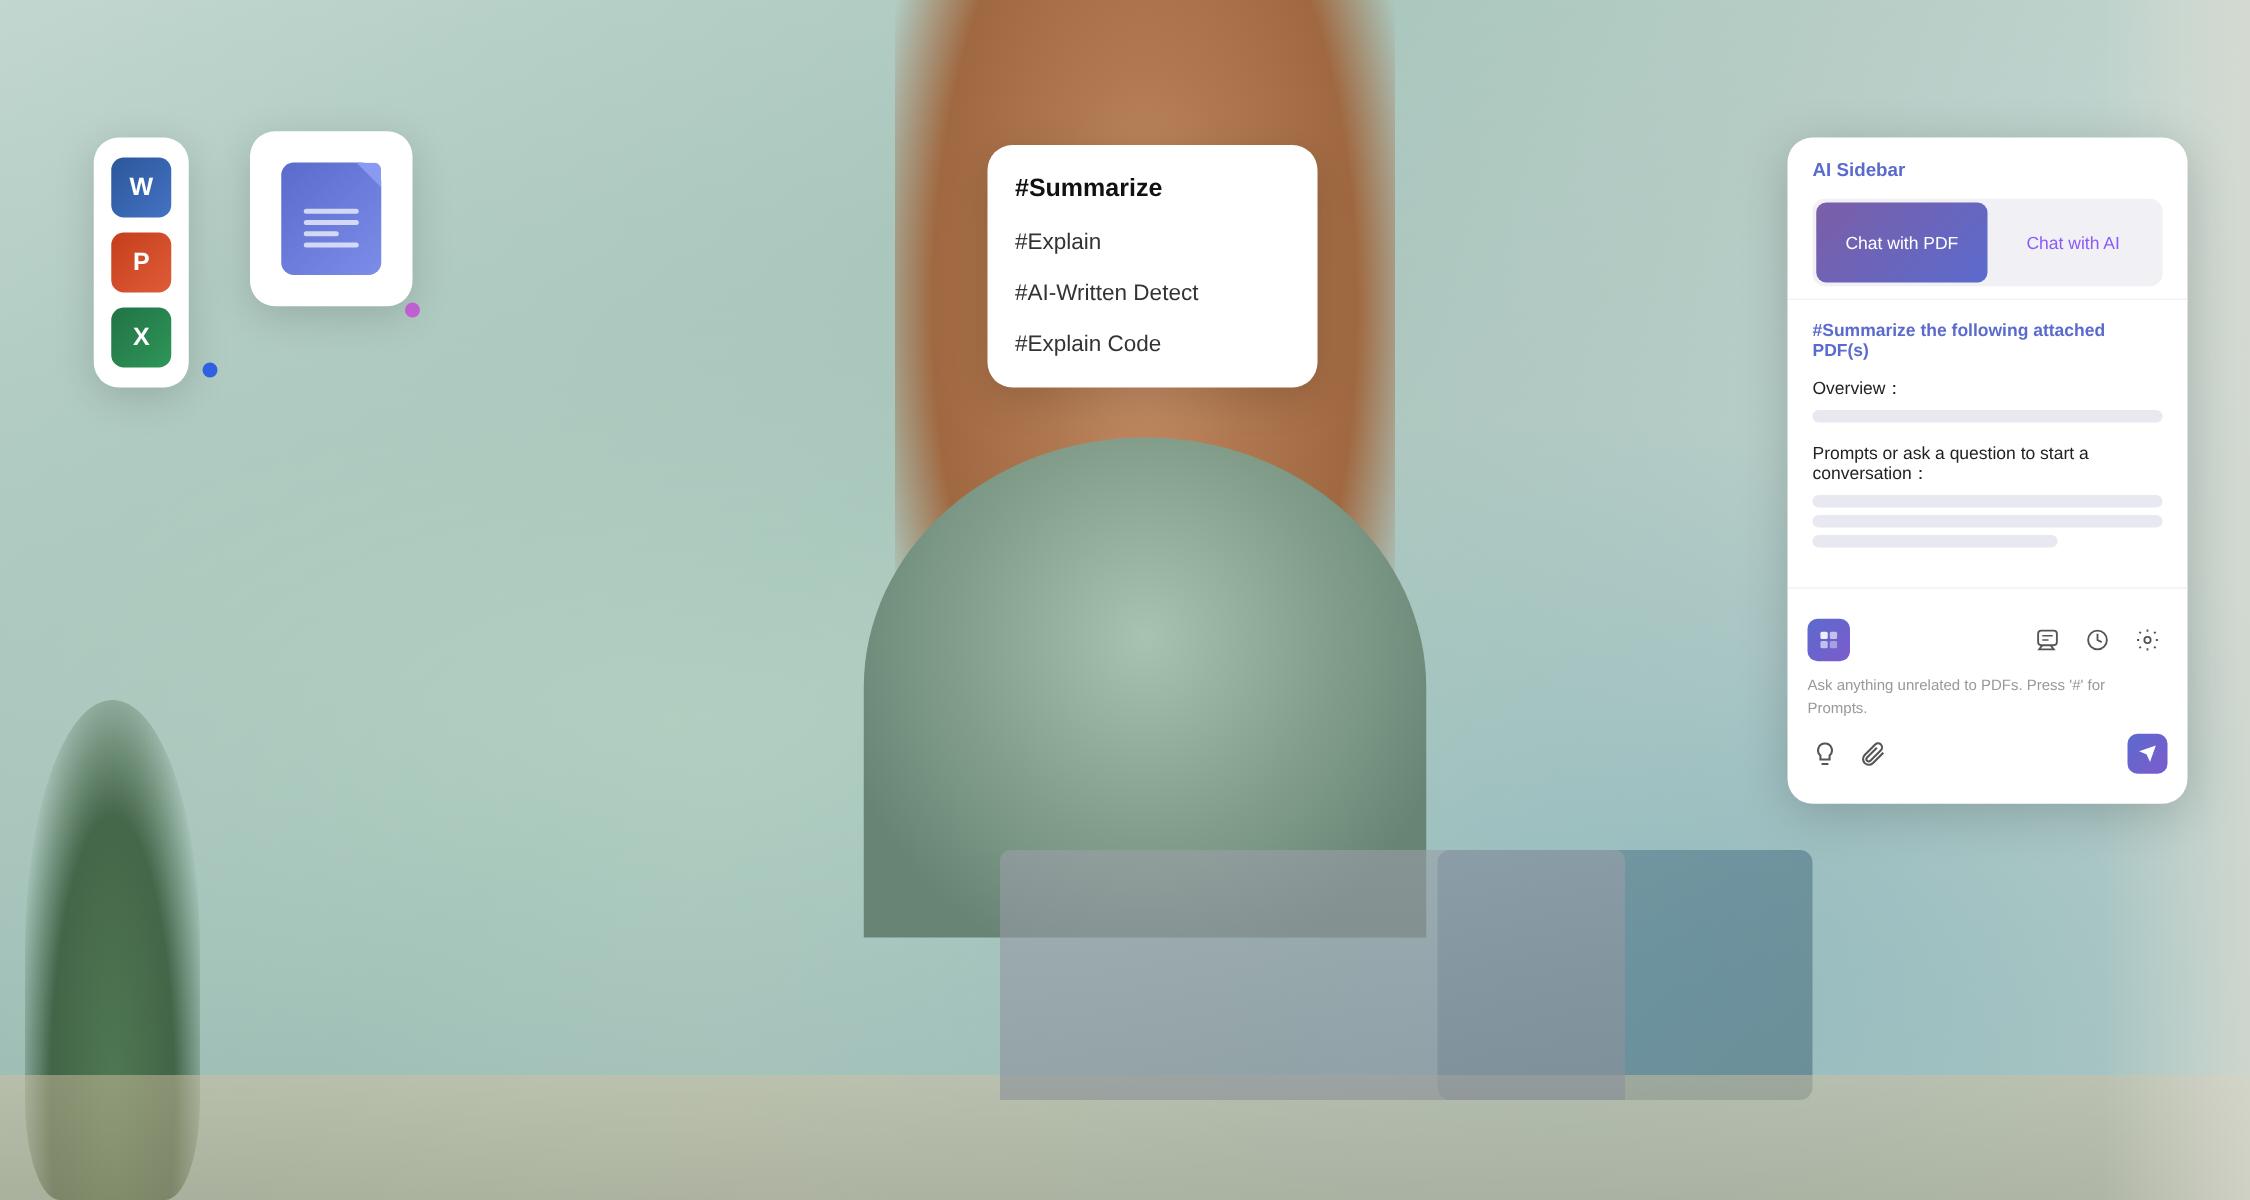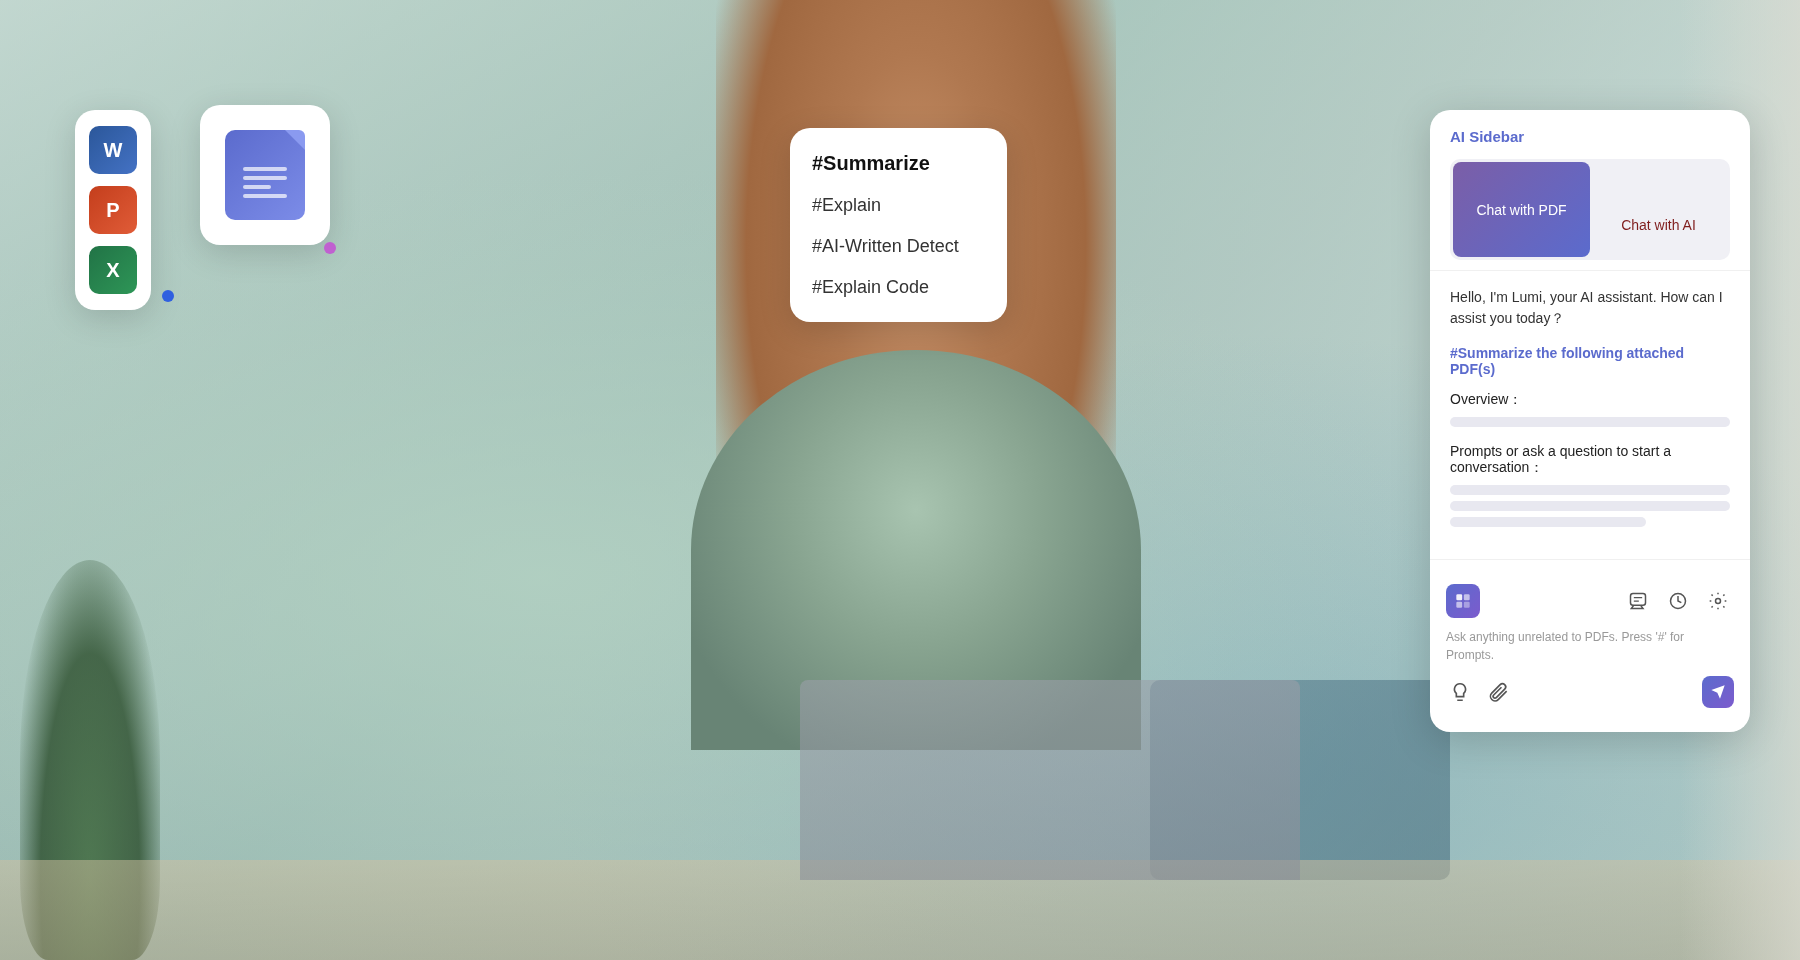--- a/index.html
+++ b/index.html
@@ -151,27 +151,27 @@
       height: 12px;
       background: #3060e0;
       border-radius: 50%;
       z-index: 11;
     }
 
     
     .commands-panel {
       position: absolute;
       left: 790px;
-      top: 128px;
+      top: 116px;
       background: white;
       border-radius: 20px;
       padding: 14px 0;
       box-shadow: 0 8px 32px rgba(0,0,0,0.15);
       z-index: 10;
-      width: 217px;
+      width: 264px;
     }
 
     .command-item {
       padding: 10px 22px;
       font-size: 18px;
       color: #333;
       cursor: pointer;
     }
 
     .command-item:first-child {
@@ -226,22 +226,21 @@
       transition: all 0.2s;
     }
 
     .tab-btn.active {
       background: linear-gradient(135deg, #7b5ea7, #5b6bcd);
       color: white;
     }
 
     .tab-btn.inactive {
       background: transparent;
-      color: #7f1d1d;
-      margin-top: 31px;
+      color: #8b5cf6;
     }
 
     .ai-sidebar-body {
       padding: 16px 20px;
       flex: 1;
       overflow-y: auto;
     }
 
     .greeting-text {
       font-size: 14px;
@@ -508,21 +507,20 @@
   <div class="ai-sidebar-header">
     <div class="ai-sidebar-title">AI Sidebar</div>
     <div class="tab-bar">
       <button class="tab-btn active">Chat with PDF</button>
       <button class="tab-btn inactive">Chat with AI</button>
     </div>
   </div>
 
   <div class="ai-sidebar-body">
 
-    <div class="greeting-text">Hello, I'm Lumi, your AI assistant. How can I assist you today？</div>
 
     <div class="summarize-prompt">#Summarize the following attached PDF(s)</div>
 
     <div class="content-section">
       <div class="section-label">Overview：</div>
       <div class="content-line content-line-full"></div>
     </div>
 
     <div class="content-section">
       <div class="section-label">Prompts or ask a question to start a conversation：</div>

